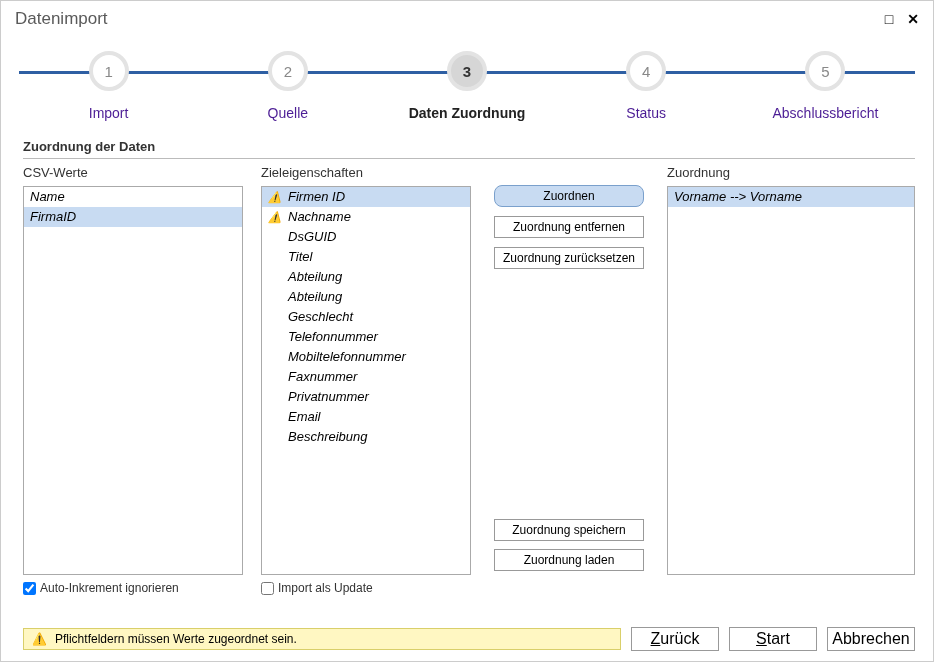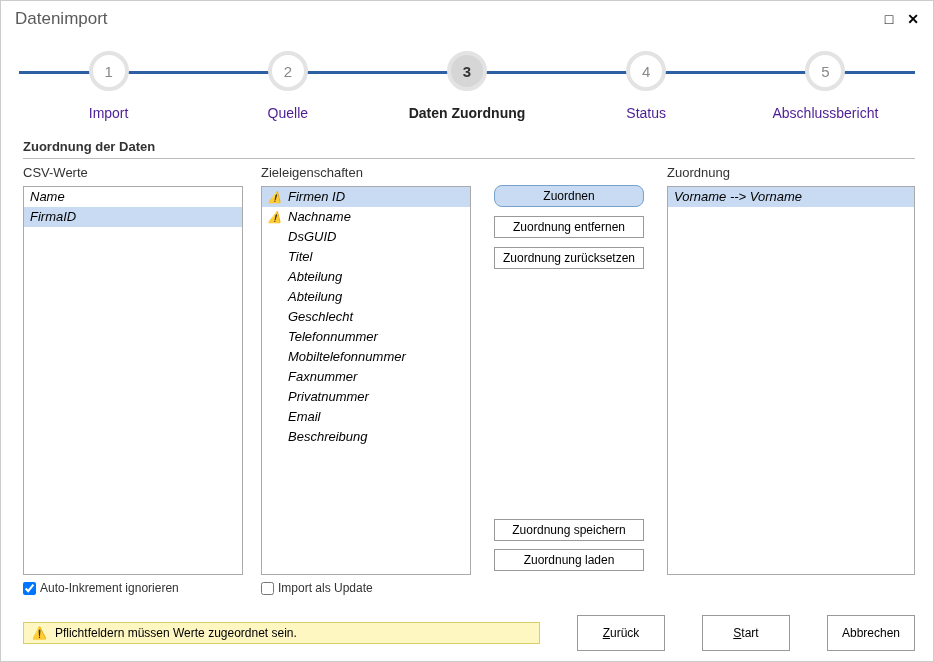--- a/index.html
+++ b/index.html
@@ -38,21 +38,21 @@
 .midbtn.primary { background: #c8dbf2; border-color: #7aa0cc; border-radius: 8px; }
 .btn-stack-top { display: flex; flex-direction: column; gap: 9px; }
 .btn-stack-bottom { display: flex; flex-direction: column; gap: 8px; margin-top: auto; margin-bottom: 4px; }
 
 .chk-row { margin: 6px 18px 0 22px; display: flex; font-size: 12px; color: #333; }
 .chk-csv { width: 238px; display: flex; align-items: center; gap: 4px; }
 .chk-ziel { width: 228px; display: flex; align-items: center; gap: 4px; }
 
 .footer { position: absolute; bottom: 10px; left: 22px; right: 18px; display: flex; align-items: center; gap: 10px; }
 .msgbar { flex: 1; background: #fff7c2; border: 1px solid #d9cf6a; padding: 3px 8px; font-size: 12px; display: flex; align-items: center; gap: 8px; }
-.footer-btn { width: 88px; height: 36px; font-size: 12px; border: 1px solid #999; background: #fff; cursor: pointer; margin-left: 27px; }
+.footer-btn { width: 88px; height: 24px; font-size: 16px; border: 1px solid #999; background: #fff; cursor: pointer; }
 .underline-char { text-decoration: underline; }
 </style>
 </head>
 <body>
 
 <div class="titlebar">
   <div class="title">Datenimport</div>
   <div class="winbtns">
     <span class="winbtn">□</span>
     <span class="winbtn">✕</span>

